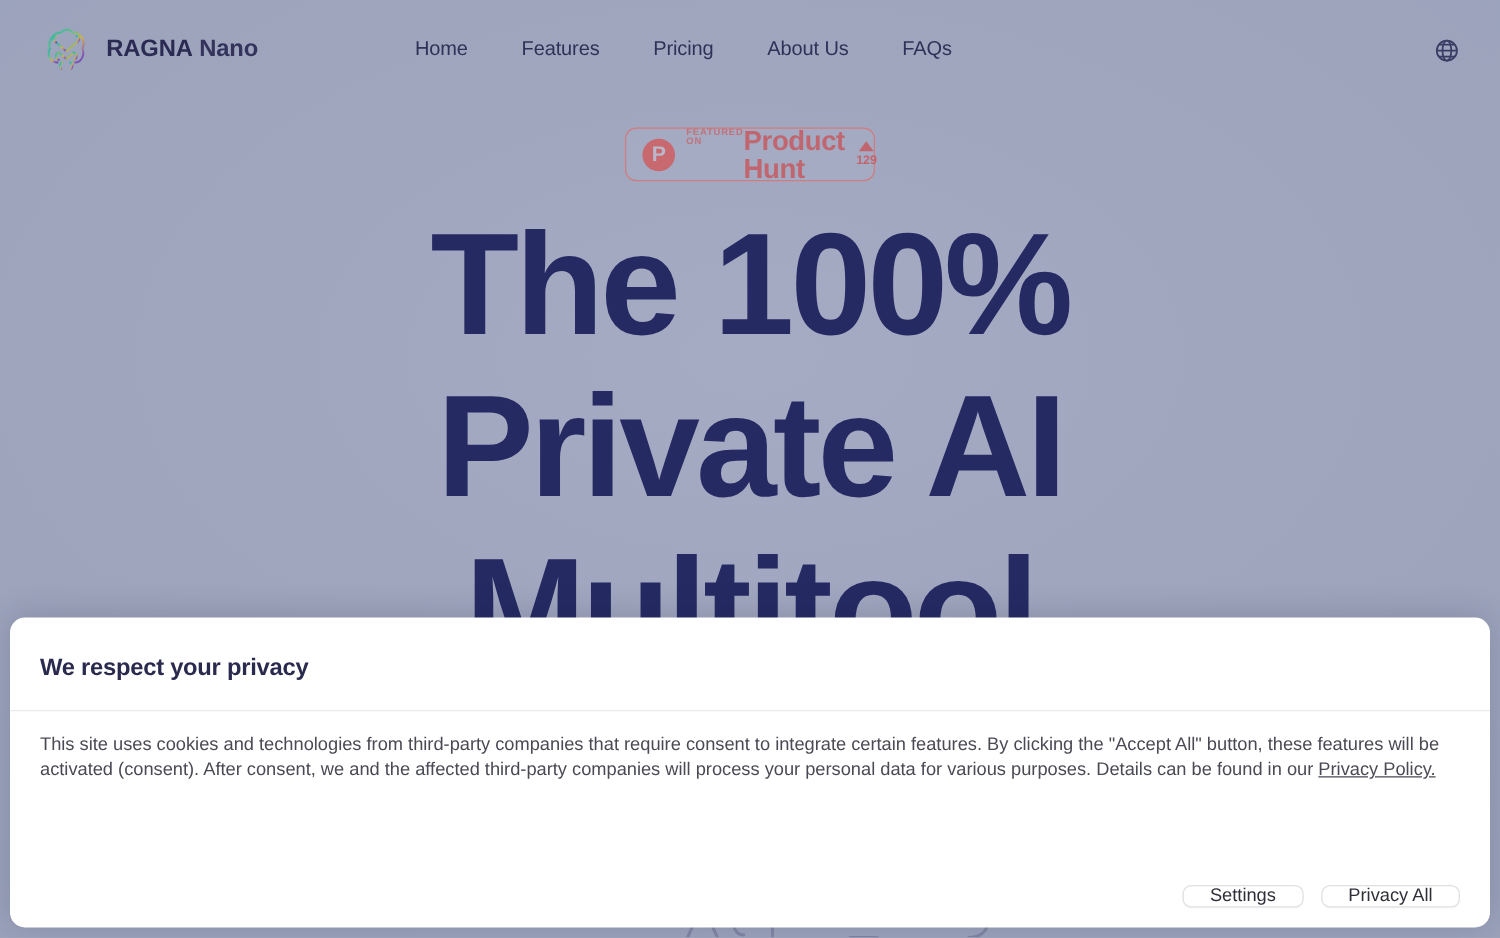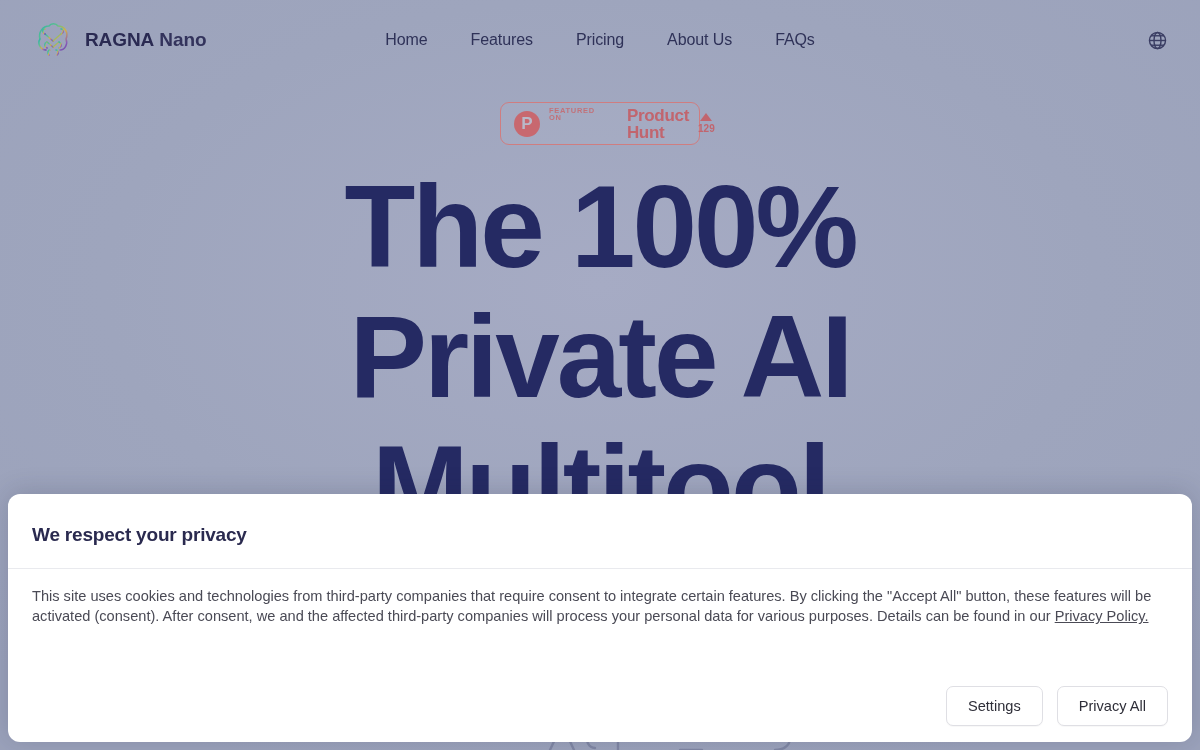--- a/index.html
+++ b/index.html
@@ -47,21 +47,21 @@
     color: #2a2a52;
     letter-spacing: -0.1px;
     white-space: nowrap;
   }
   .brand-text .bold { font-weight: 700; }
   .brand-text .light { font-weight: 700; color: #33335c; }
 
   nav.main-nav {
     flex: 1;
     display: flex;
-    justify-content: center;
+    justify-content: flex-start;
     align-items: center;
     gap: 43px;
   }
   nav.main-nav a {
     font-size: 16px;
     color: #2f3258;
     text-decoration: none;
     white-space: nowrap;
     letter-spacing: -0.1px;
   }
@@ -127,25 +127,24 @@
   }
   .ph-texts { display: flex; flex-direction: row; line-height: 1; flex: 1; }
   .ph-featured {
     font-size: 7.5px;
     font-weight: 700;
     letter-spacing: 0.7px;
     color: #c1727a;
     margin-bottom: 2px;
   }
   .ph-name {
-    font-size: 17px;
+    font-size: 22px;
     font-weight: 700;
     color: #c1656e;
     letter-spacing: -0.3px;
-    margin-left: 32px;
   }
   .ph-votes {
     display: flex; flex-direction: column; align-items: center;
     line-height: 1; flex: none;
   }
   .ph-arrow {
     width: 0; height: 0;
     border-left: 6px solid transparent;
     border-right: 6px solid transparent;
     border-bottom: 8px solid #c1656e;
@@ -226,21 +225,21 @@
     display: flex;
     justify-content: flex-end;
     align-items: center;
     gap: 14px;
     padding-bottom: 16px;
   }
   .cb-btn {
     background: #ffffff;
     border: 1px solid #dfdfe4;
     border-radius: 7px;
-    padding: 11px 21px;
+    padding: 0 21px;
     font-size: 14.6px;
     color: #2e2e38;
     cursor: pointer;
     font-family: "Liberation Sans", sans-serif;
     box-shadow: 0 1px 1px rgba(0,0,0,0.03);
     white-space: nowrap;
   }
 </style>
 </head>
 <body>

